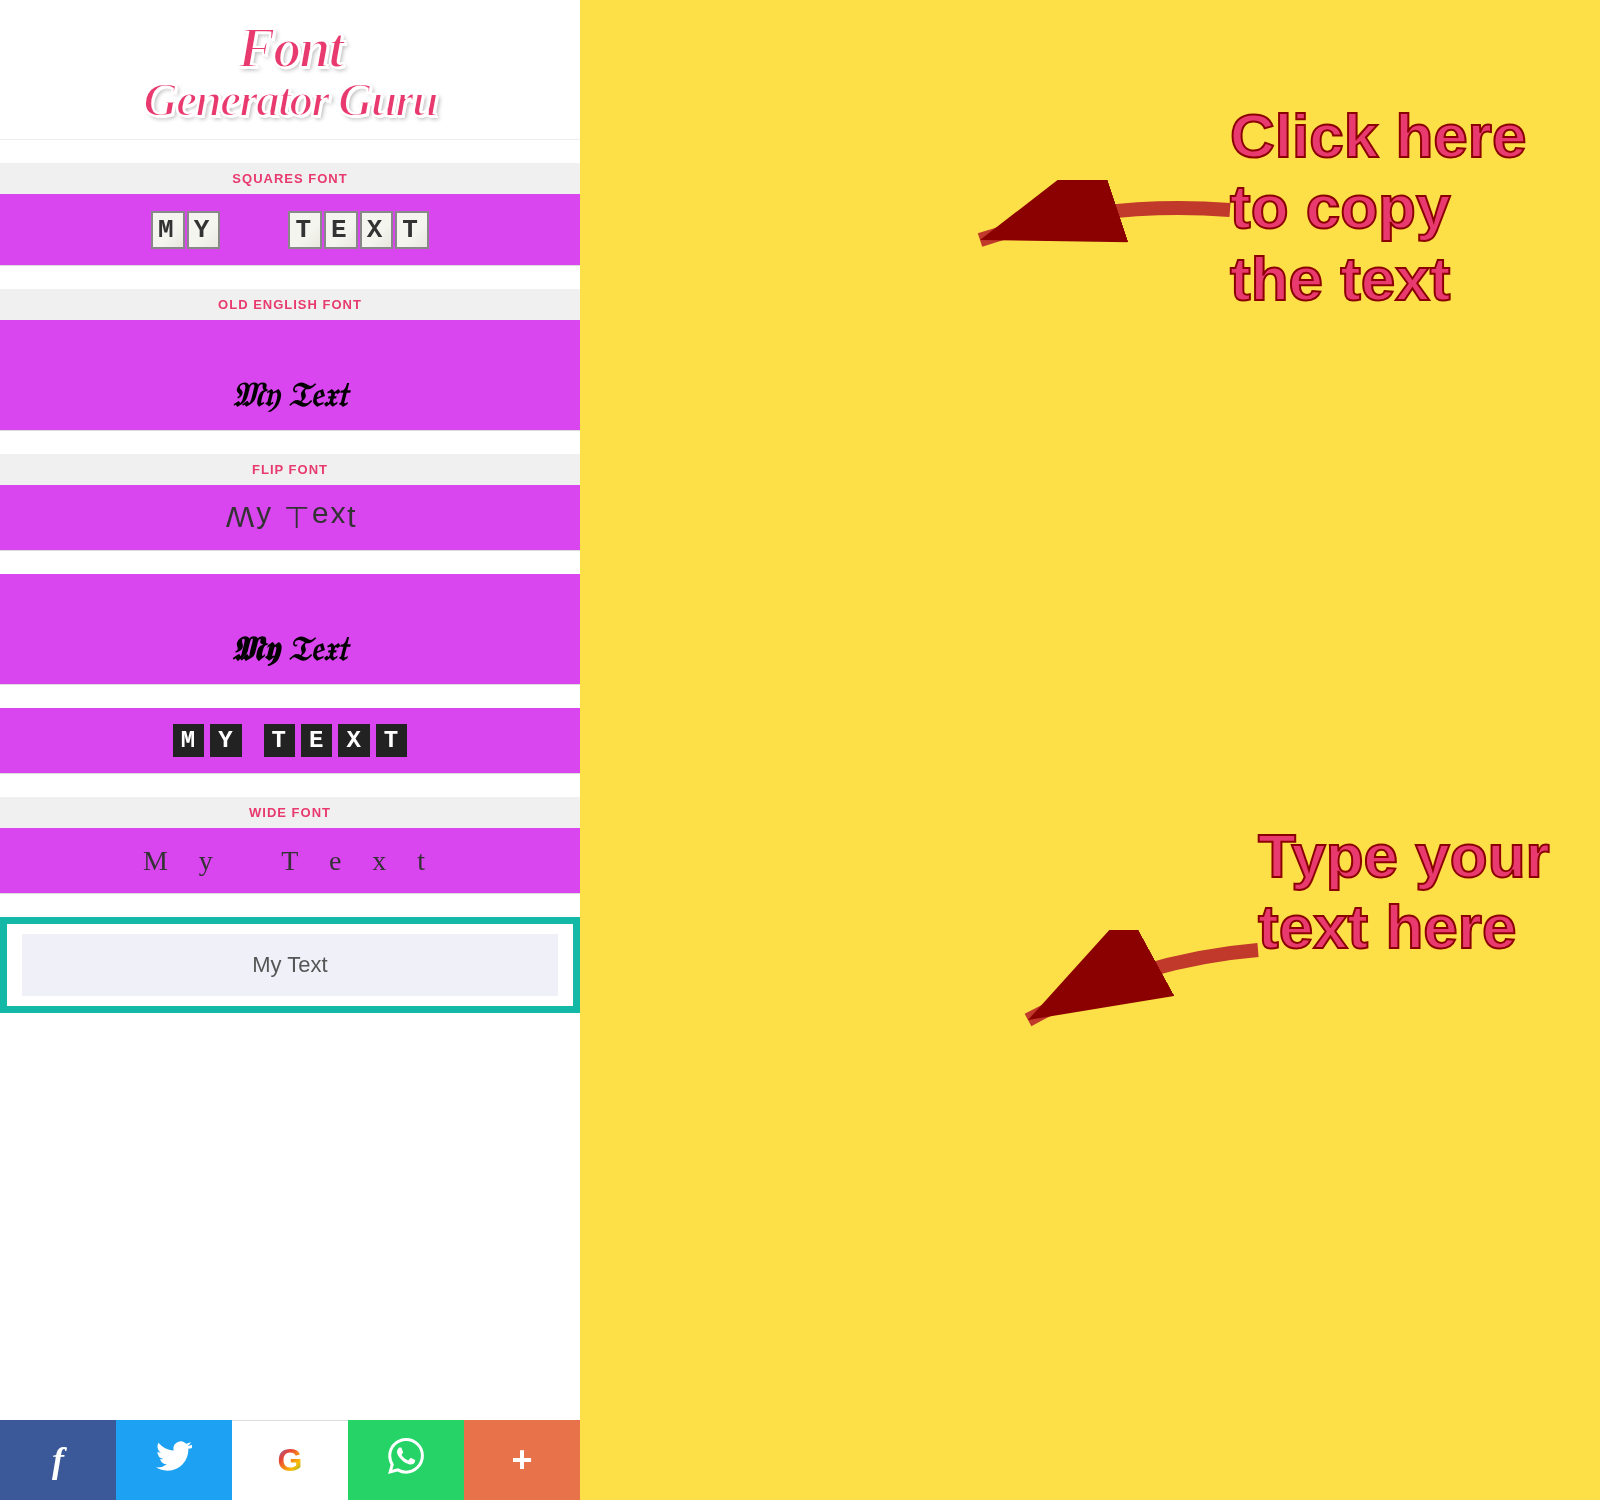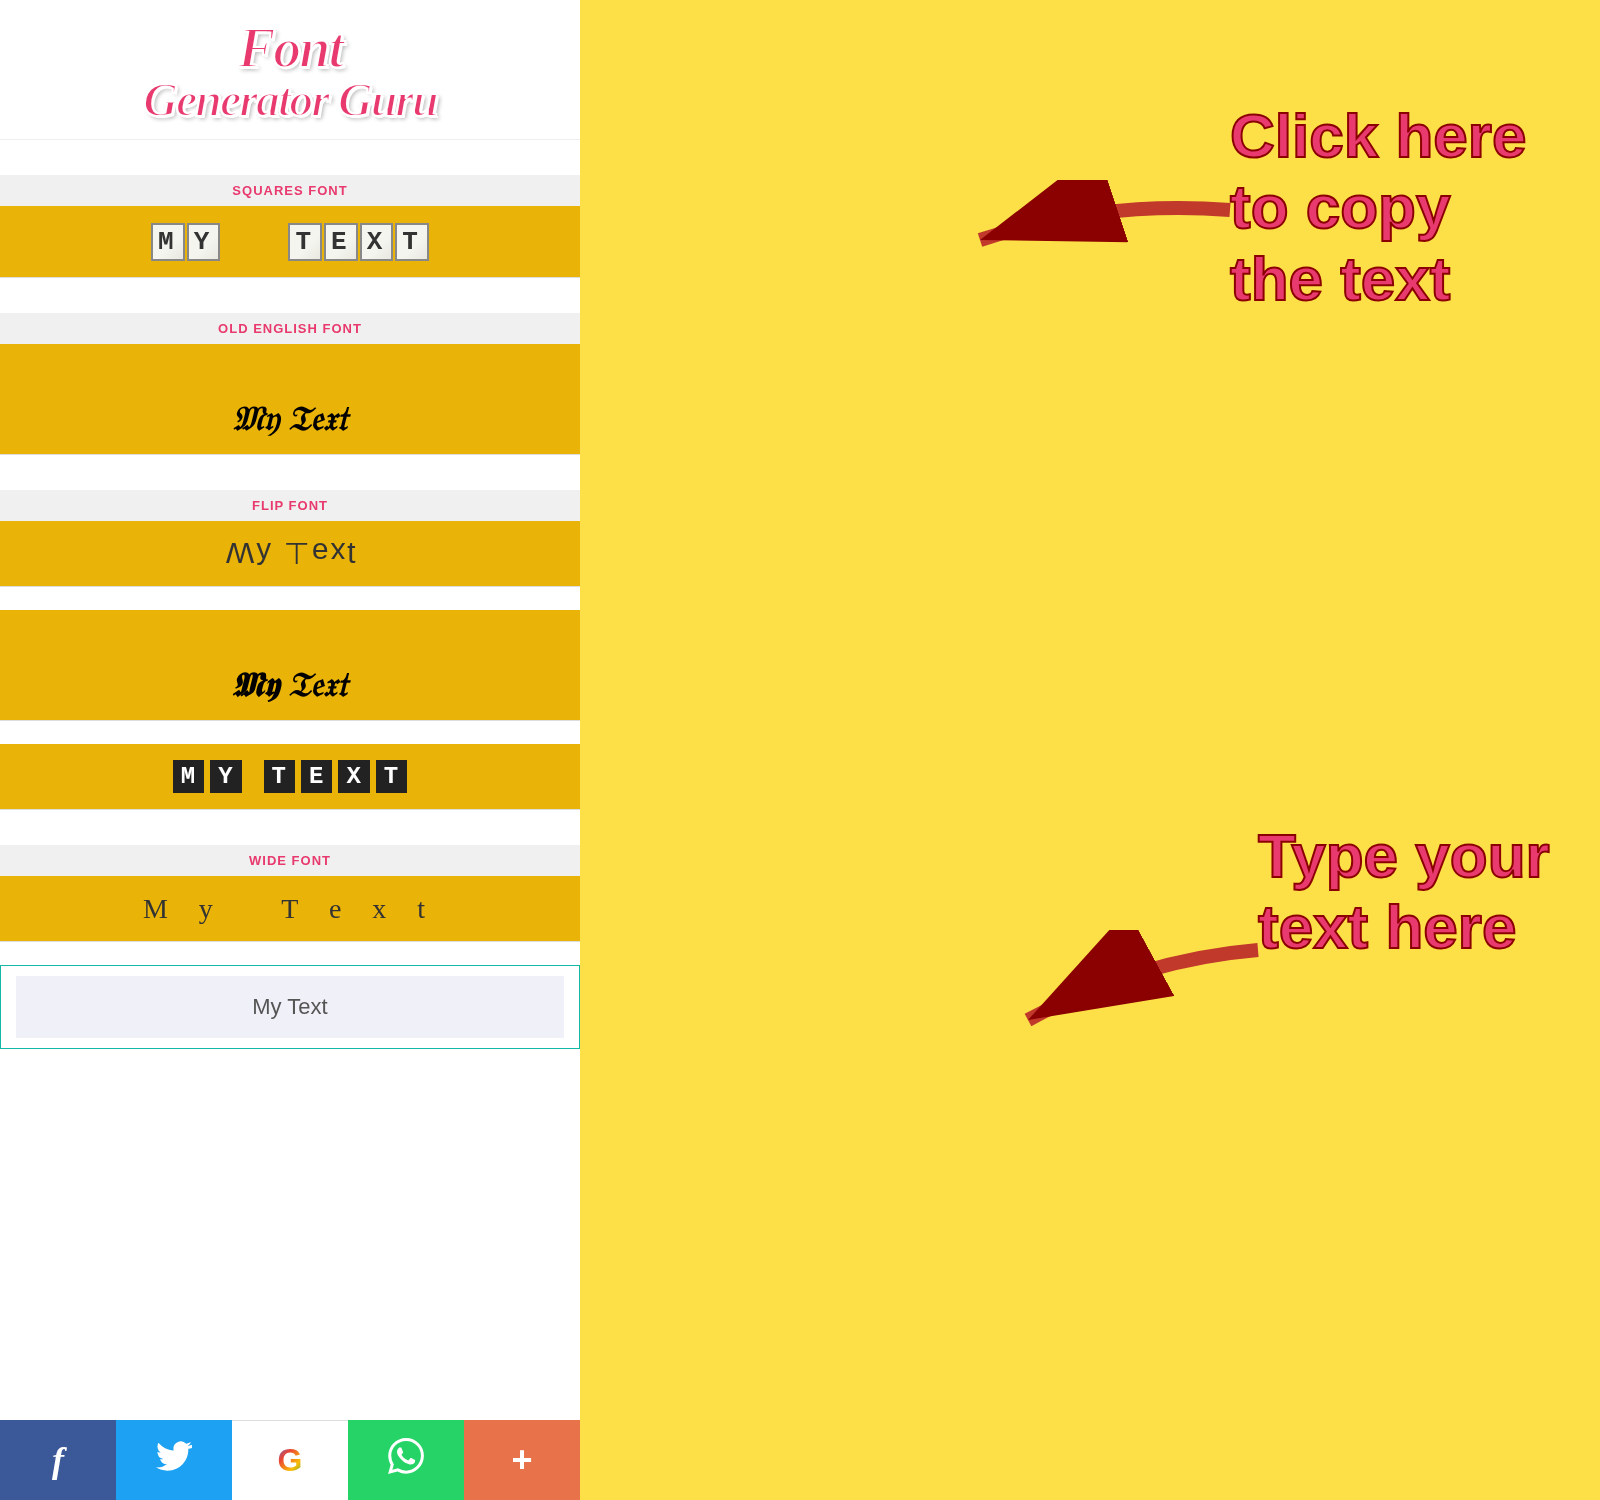--- a/index.html
+++ b/index.html
@@ -61,32 +61,31 @@
 
     .font-label {
       background: #f0f0f0;
       padding: 8px 4px;
       text-align: center;
       font-size: 13px;
       font-weight: bold;
       color: #e83a6e;
       letter-spacing: 1px;
       text-transform: uppercase;
-      margin-top: 12px;
     }
 
     .font-display {
       padding: 15px 20px;
       text-align: center;
       min-height: 65px;
       display: flex;
       align-items: center;
       justify-content: center;
       cursor: pointer;
-      background: #eab308;
+      background: #d946ef;
     }
 
     
     .squares-text {
       font-size: 30px;
       font-family: monospace;
       letter-spacing: 4px;
       color: #333;
     }
 
@@ -130,21 +129,21 @@
       font-size: 28px;
       letter-spacing: 12px;
       color: #333;
       font-family: 'Times New Roman', serif;
       font-weight: 300;
     }
 
     
     .input-section {
       padding: 10px 15px;
-      border: 1px solid #14b8a6;
+      border: 7px solid #14b8a6;
       margin: 0;
     }
 
     .text-input {
       width: 100%;
       padding: 18px 15px;
       font-size: 22px;
       text-align: center;
       border: none;
       outline: none;

